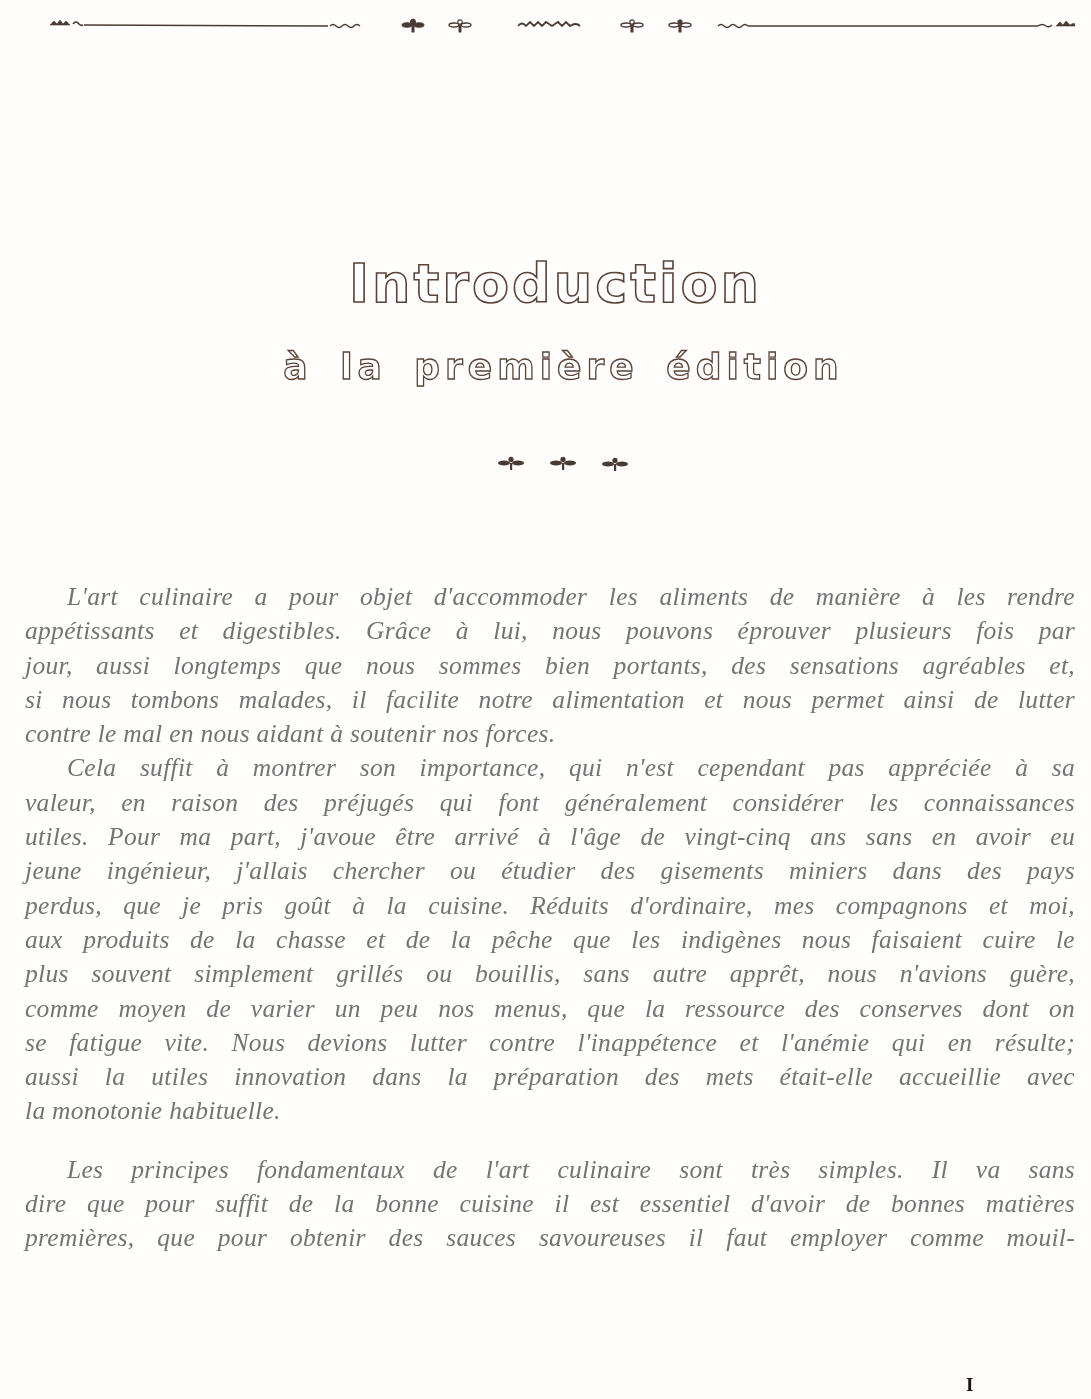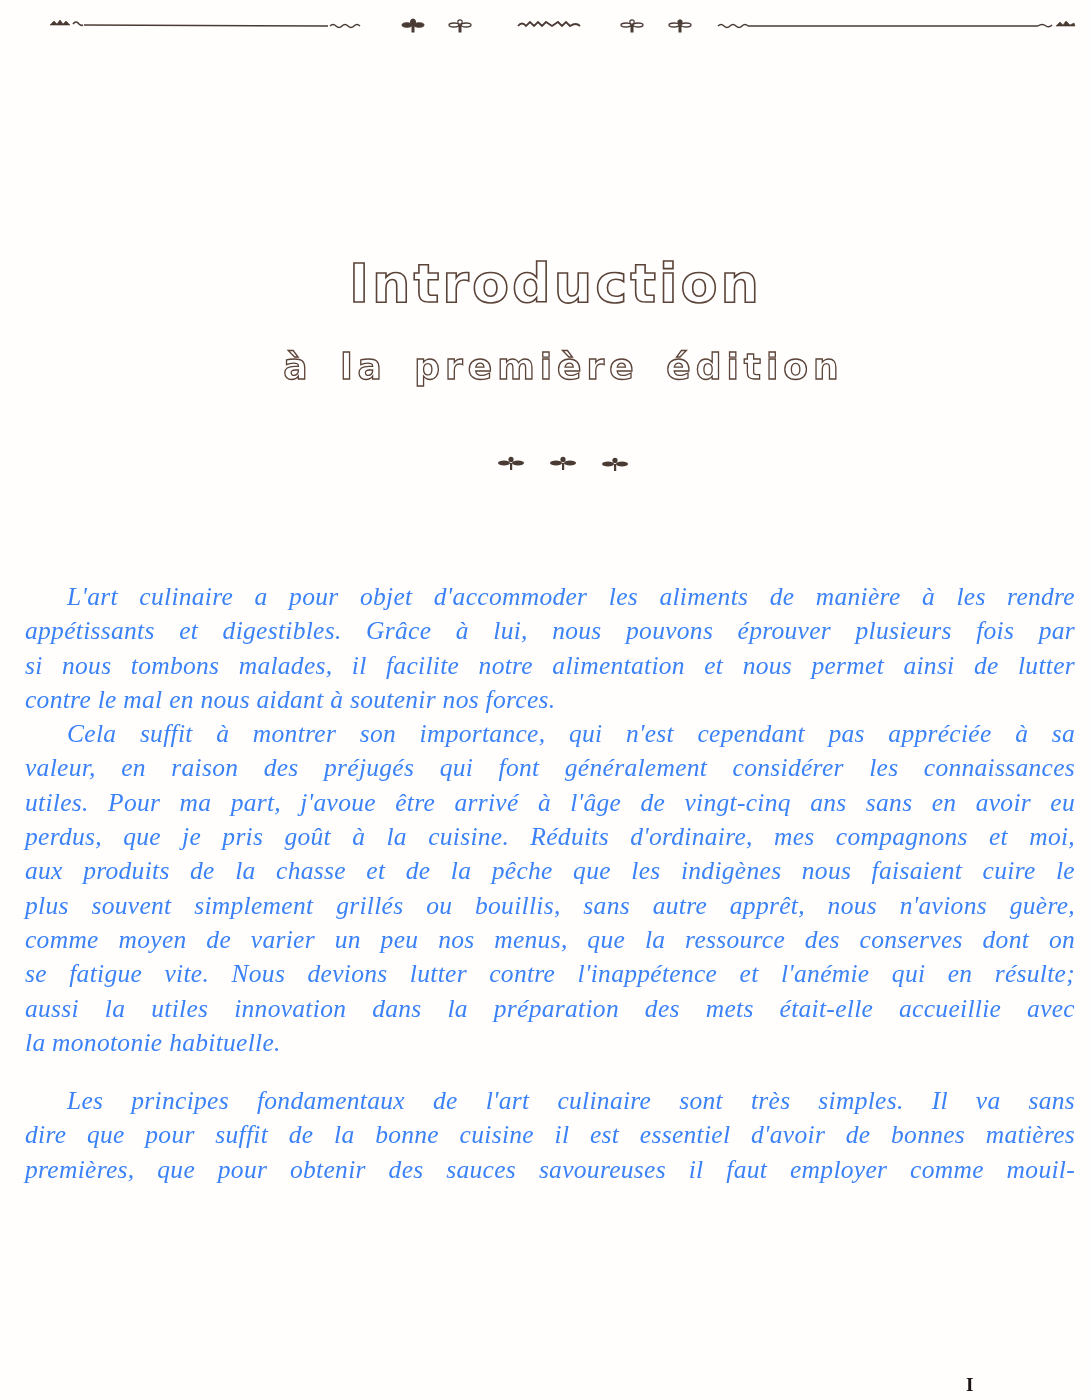--- a/index.html
+++ b/index.html
@@ -77,21 +77,21 @@
     
     .body-text {
       position: absolute;
       left: 25px;
       top: 580px;
       width: 1050px;
       font-family: "Liberation Serif", "DejaVu Serif", serif;
       font-style: italic;
       font-size: 25.5px;
       line-height: 34.3px;
-      color: #3b82f6;
+      color: #737373;
       letter-spacing: 0.3px;
     }
     .line {
       display: block;
       text-align: justify;
       text-align-last: justify;
       white-space: nowrap;
       height: 34.3px;
     }
     .line.last {
@@ -194,27 +194,29 @@
           <rect x="-1" y="0" width="2.2" height="7"></rect>
         </g>
       </g>
     </svg>
   </div>
 
   <div class="body-text">
     <div>
       <span class="line indent">L'art culinaire a pour objet d'accommoder les aliments de manière à les rendre</span>
       <span class="line">appétissants et digestibles. Grâce à lui, nous pouvons éprouver plusieurs fois par</span>
+      <span class="line">jour, aussi longtemps que nous sommes bien portants, des sensations agréables et,</span>
       <span class="line">si nous tombons malades, il facilite notre alimentation et nous permet ainsi de lutter</span>
       <span class="line last">contre le mal en nous aidant à soutenir nos forces.</span>
     </div>
     <div>
       <span class="line indent">Cela suffit à montrer son importance, qui n'est cependant pas appréciée à sa</span>
       <span class="line">valeur, en raison des préjugés qui font généralement considérer les connaissances</span>
       <span class="line">utiles. Pour ma part, j'avoue être arrivé à l'âge de vingt-cinq ans sans en avoir eu</span>
+      <span class="line">jeune ingénieur, j'allais chercher ou étudier des gisements miniers dans des pays</span>
       <span class="line">perdus, que je pris goût à la cuisine. Réduits d'ordinaire, mes compagnons et moi,</span>
       <span class="line">aux produits de la chasse et de la pêche que les indigènes nous faisaient cuire le</span>
       <span class="line">plus souvent simplement grillés ou bouillis, sans autre apprêt, nous n'avions guère,</span>
       <span class="line">comme moyen de varier un peu nos menus, que la ressource des conserves dont on</span>
       <span class="line">se fatigue vite. Nous devions lutter contre l'inappétence et l'anémie qui en résulte;</span>
       <span class="line">aussi la utiles innovation dans la préparation des mets était-elle accueillie avec</span>
       <span class="line last">la monotonie habituelle.</span>
     </div>
     <div class="para-gap"></div>
     <div>

